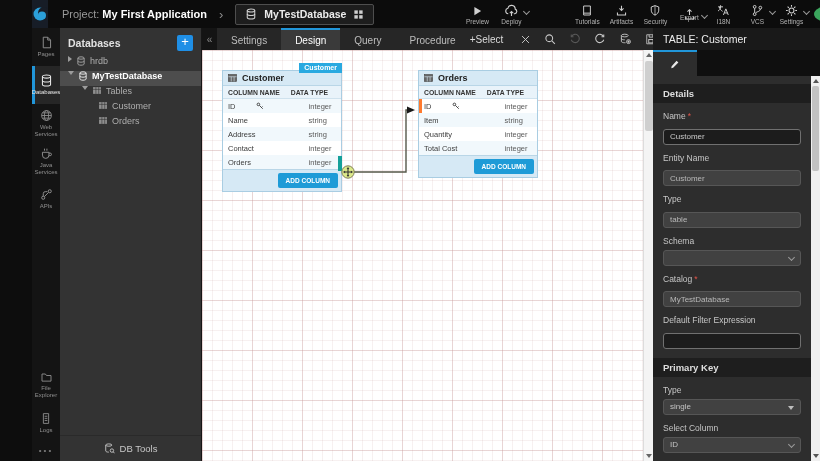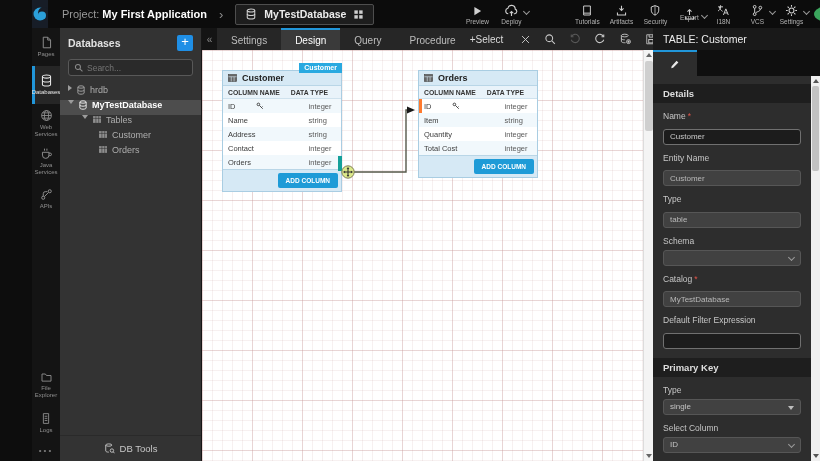--- a/index.html
+++ b/index.html
@@ -295,27 +295,20 @@
         <span class="cap">Logs</span>
       </div>
       <div class="rail-dots">•••</div>
     </nav>
 
     <aside class="dbpanel">
       <div class="dbp-head">
         <span class="dbp-title">Databases</span>
         <div class="plus-btn">+</div>
       </div>
-      <div class="search">
-        <svg width="9" height="9" viewBox="0 0 16 16" stroke="currentColor" fill="none" stroke-width="1.8">
-            <circle cx="7" cy="7" r="4.5"></circle>
-            <path d="M10.5 10.5L15 15"></path>
-          </svg>
-        <input type="text" placeholder="Search..." style="">
-      </div>
       <div class="tree-row">
         <span class="tri-r"></span>
         <svg width="10" height="10" viewBox="0 0 16 16" stroke="#9c9c9c" fill="none" stroke-width="1.6">
             <ellipse cx="8" cy="3.2" rx="5" ry="1.9"></ellipse>
             <path d="M3 3.2v9.6c0 1 2.2 1.9 5 1.9s5-.9 5-1.9V3.2"></path>
             <path d="M3 8c0 1 2.2 1.9 5 1.9S13 9 13 8"></path>
           </svg>
         <span>hrdb</span>
       </div>
       <div class="tree-row sel">

